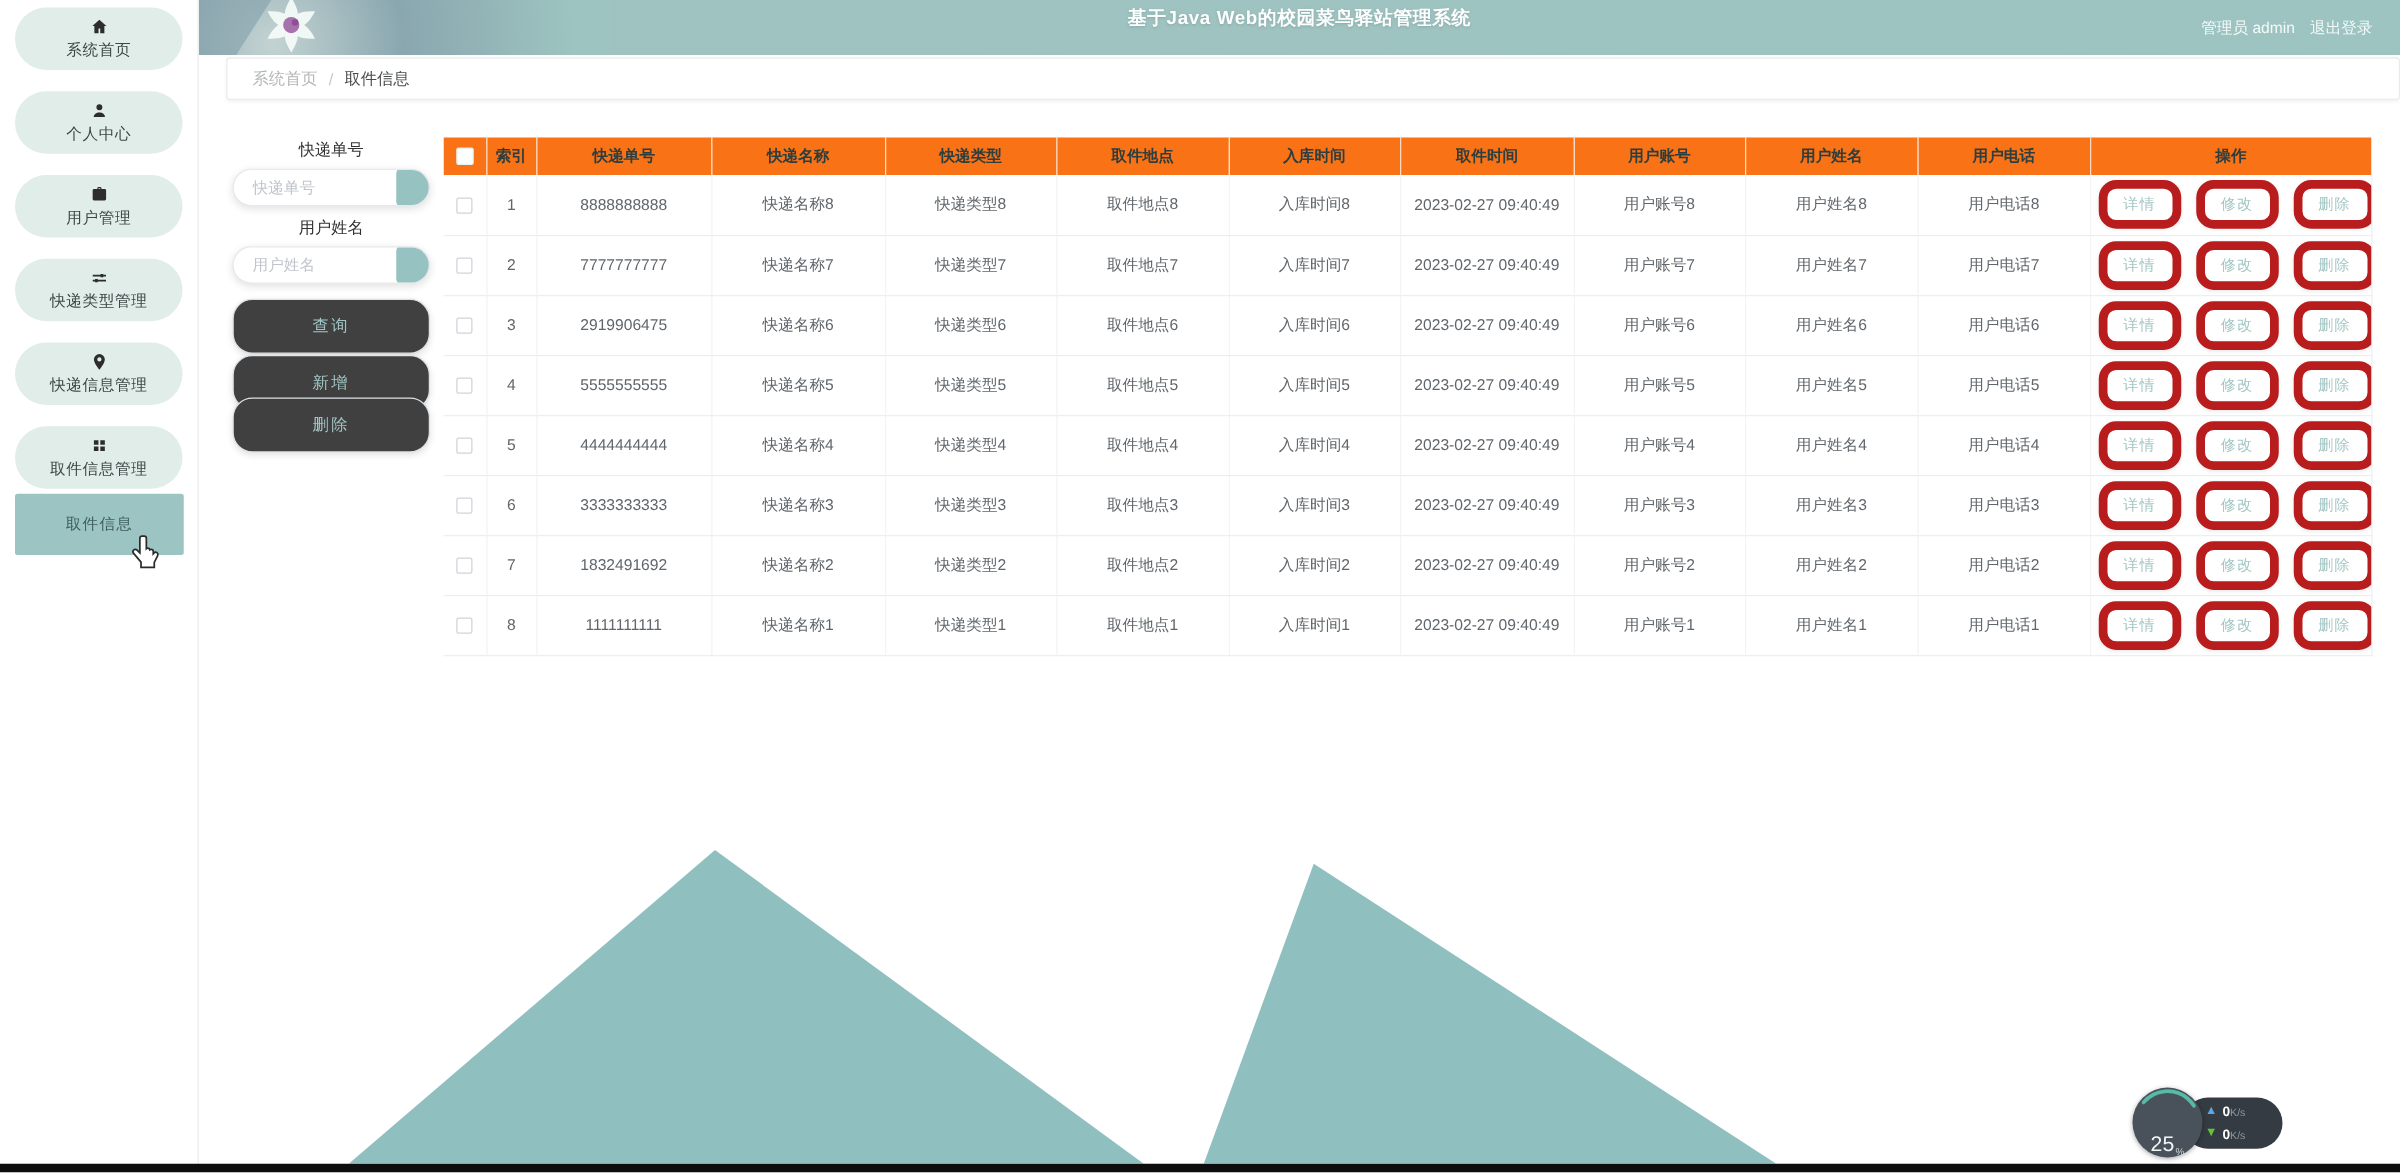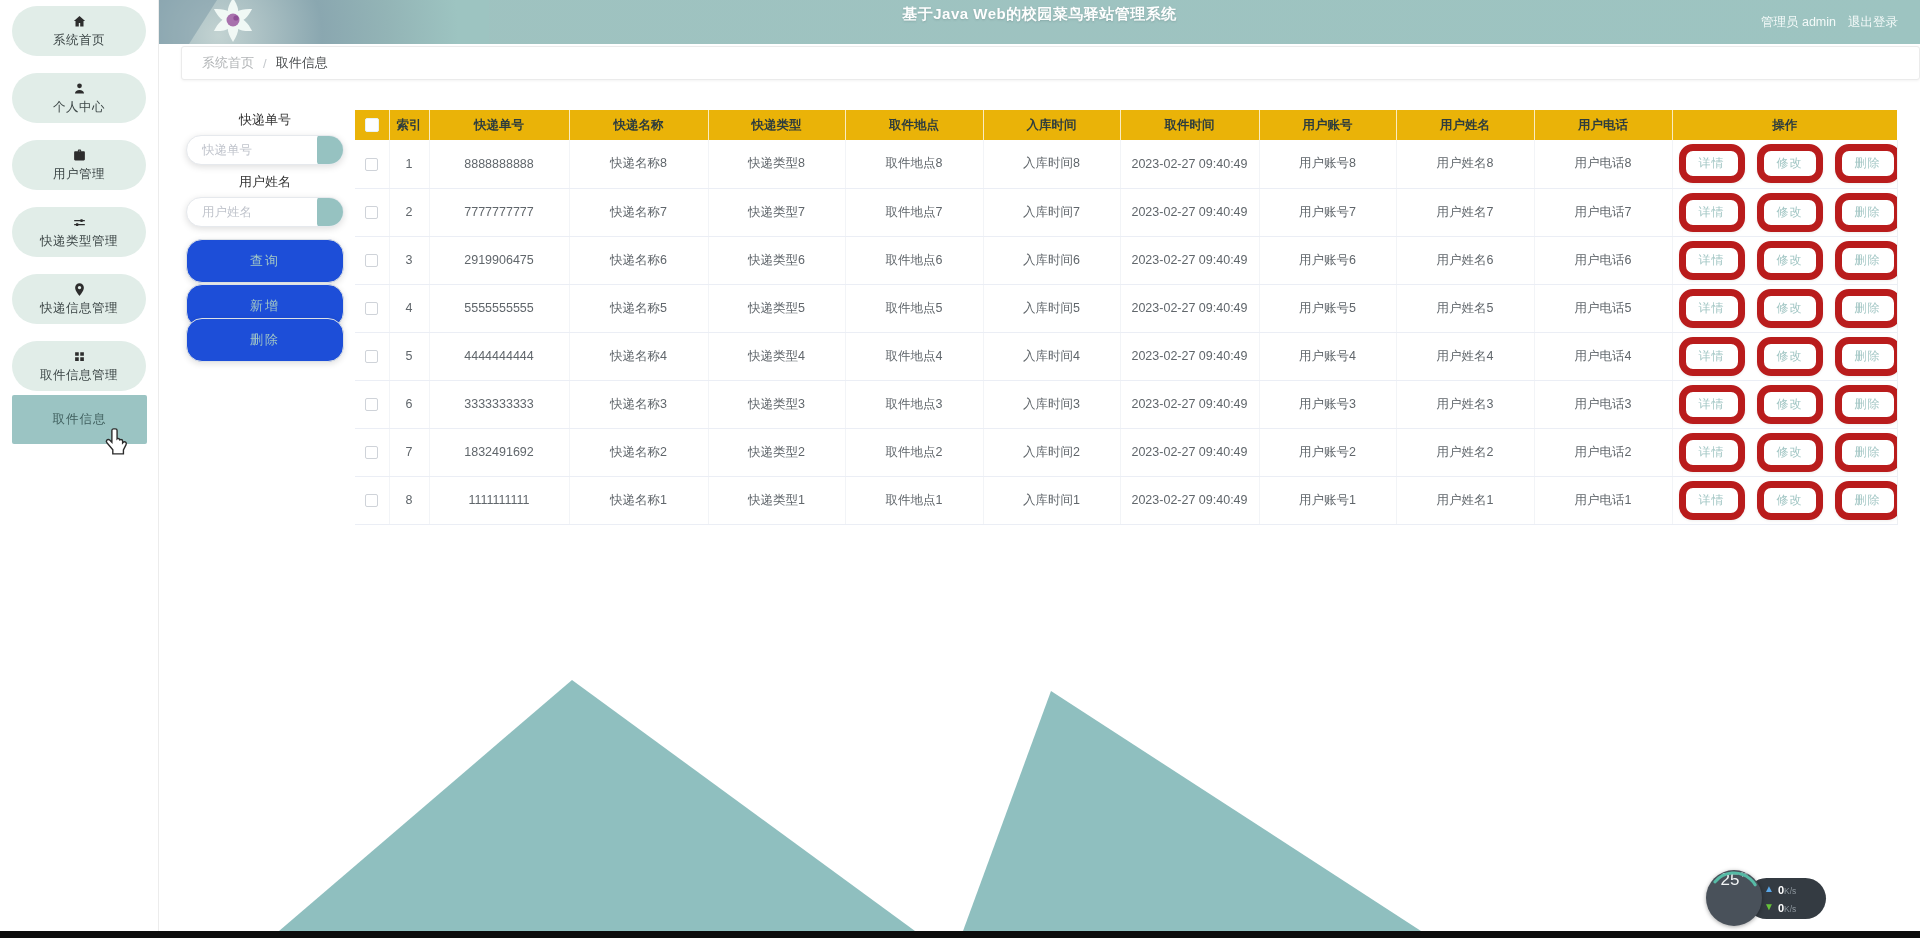--- a/index.html
+++ b/index.html
@@ -46,29 +46,29 @@
                   color:#333; font-weight:500; }
   .pill-input { position:absolute; left:186px; width:158px; height:30px; background:#fff;
                 border:1px solid #e6e9ed; border-radius:16px;
                 box-shadow:0 2px 7px rgba(0,0,0,.13); overflow:hidden; }
   .pill-input input { width:126px; height:28px; border:none; outline:none; padding:0 0 0 15px;
                 font-size:12.5px; color:#606266; background:transparent;
                 font-family:"Liberation Sans", sans-serif; }
   .pill-input input::placeholder { color:#c0c4cc; }
   .pill-cap { position:absolute; right:-1px; top:-1px; width:27px; height:30px;
               background:#96c2c1; border-radius:4px 16px 16px 4px; }
-  .pill-btn { position:absolute; left:186px; width:158px; height:44px; background:#1d4ed8;
+  .pill-btn { position:absolute; left:186px; width:158px; height:44px; background:#404040;
               border:1px solid #dde2e6; border-radius:16px; box-shadow:0 2px 6px rgba(0,0,0,.12);
               font-size:13px; color:#a2c6c5; letter-spacing:2px; cursor:pointer;
               font-family:"Liberation Sans", sans-serif; }
 
   
   .tbl-wrap { position:absolute; left:355px; top:110px; width:1542px; z-index:5; }
   table { border-collapse:collapse; table-layout:fixed; width:1542px; }
-  thead th { background:#eab308; height:30px; font-size:12.5px; font-weight:700; color:#2e3d3d;
+  thead th { background:#f97316; height:30px; font-size:12.5px; font-weight:700; color:#2e3d3d;
              border-right:1px solid rgba(255,255,255,.75); }
   thead th:last-child { border-right:none; }
   tbody td { height:48px; text-align:center; font-size:12.5px; color:#60666b;
              border-bottom:1px solid #ebeef5; border-right:1px solid #f2f4f7;
              background:#fff; overflow:hidden; white-space:nowrap; }
   tbody td:last-child { border-right:1px solid #eef0f3; }
   .cb { display:inline-block; width:13px; height:13px; border:1px solid #cfd3d9;
         border-radius:2px; background:#fff; cursor:pointer; vertical-align:middle; }
   thead .cb { border-color:#e8f2f1; background:#fdfefe; width:14px; height:14px; }
   .act-btn { display:inline-block; padding:4px 13px; border:7px solid #b91c1c; border-radius:14px;
@@ -79,21 +79,21 @@
   
   .mountains { position:absolute; left:159px; bottom:7px; width:1761px; height:251px; z-index:1; }
   .blackbar { position:absolute; left:0; bottom:0; width:1920px; height:7px; background:#0d0d0d; z-index:50; }
 
   
   .speedo { position:absolute; left:1706px; top:870px; width:120px; height:58px; z-index:60; cursor:pointer; }
   .speedo .pill { position:absolute; left:40px; top:8px; width:80px; height:41px;
                   background:#343b42; border-radius:21px; }
   .speedo .circle { position:absolute; left:0; top:0; width:56px; height:56px; border-radius:50%;
                   background:#49515a; box-shadow:0 1px 4px rgba(0,0,0,.35);
-                  display:flex; align-items:flex-start; justify-content:center; }
+                  display:flex; align-items:flex-end; justify-content:center; }
   .speedo .pct { color:#f2f5f6; font-size:17px; font-weight:400; }
   .speedo .pctu { color:#cfd5d8; font-size:8px; margin-left:1px; }
   .speedo svg.arc { position:absolute; left:0; top:0; }
   .srow { position:absolute; left:58px; width:58px; height:14px; display:flex; align-items:center; gap:4px; }
   .srow .arrow { font-size:10px; line-height:10px; }
   .srow .v { color:#fff; font-size:11px; font-weight:700; }
   .srow .u { color:#8d969d; font-size:8.5px;text-align:center; }
 </style>
 </head>
 <body>

